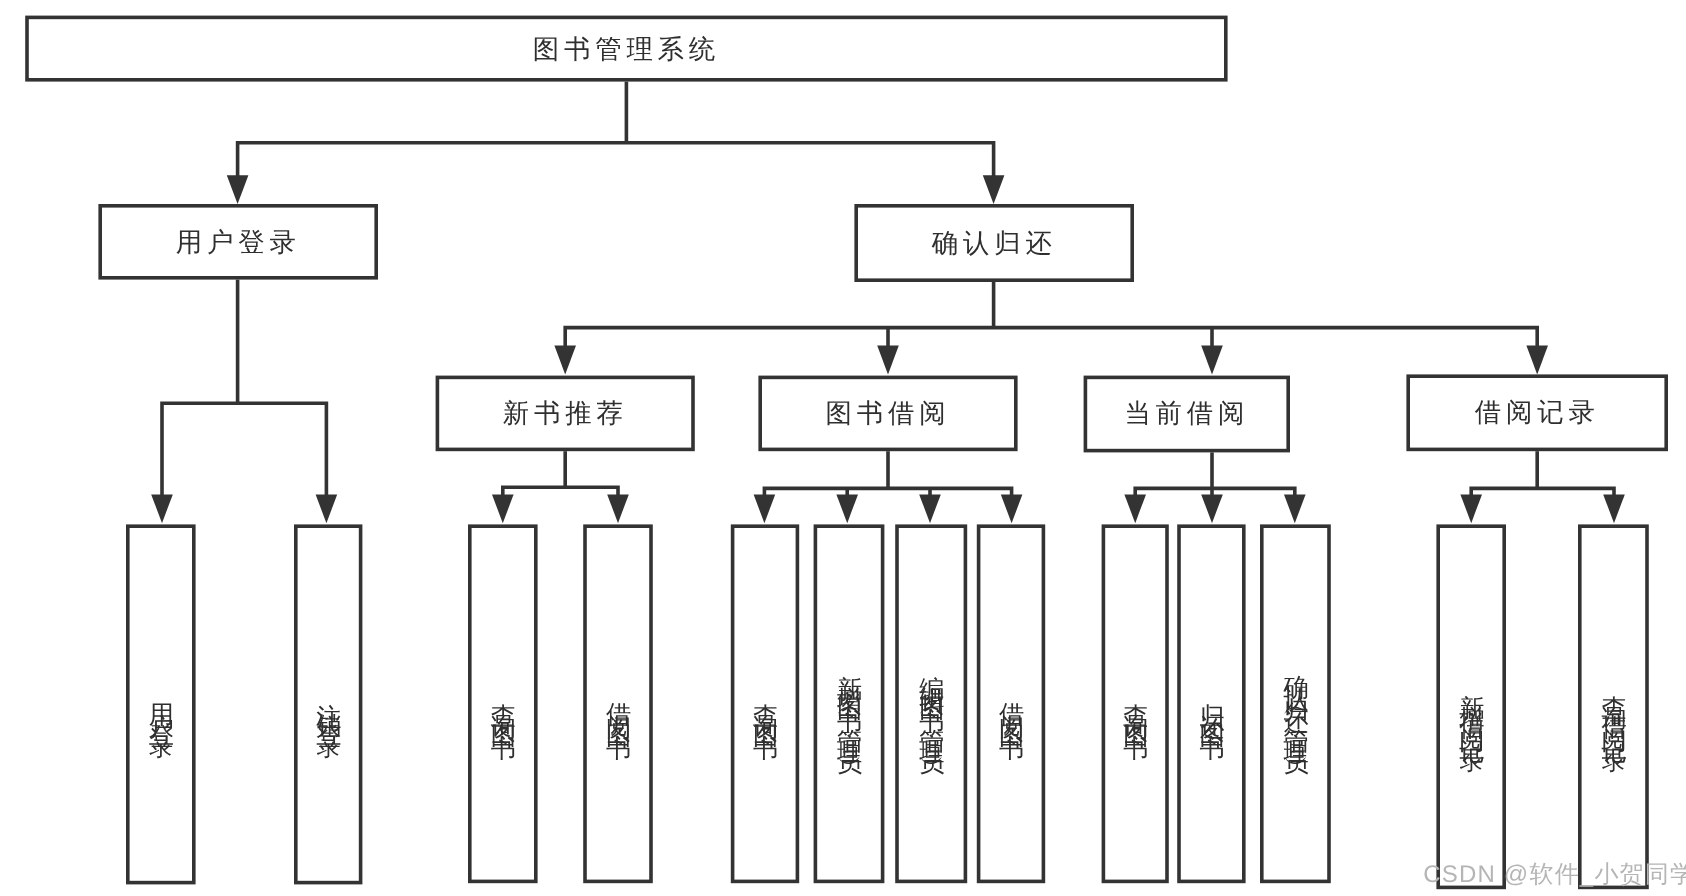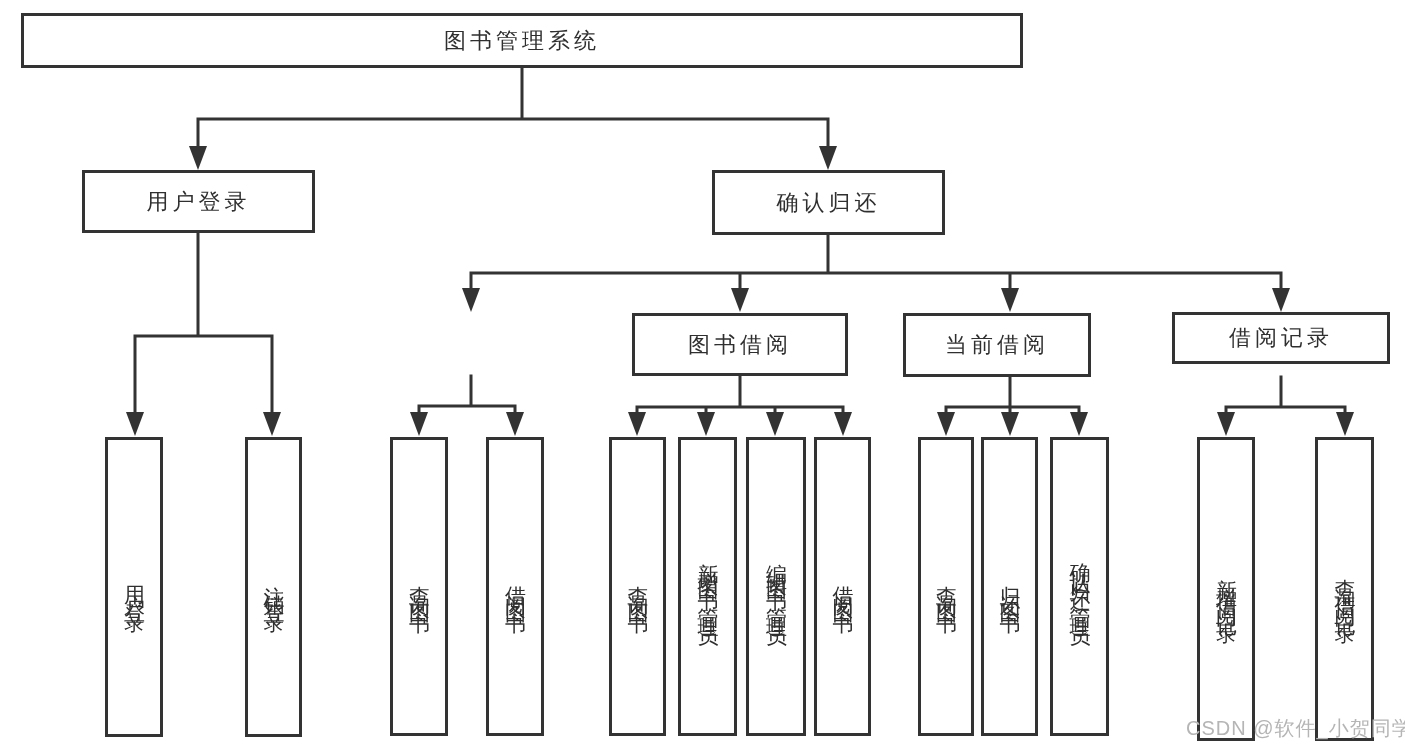--- a/index.html
+++ b/index.html
@@ -29,21 +29,20 @@
   }
   .node {
     position: absolute;
     background: var(--box-fill);
     border: 3px solid var(--box-border);
     display: flex;
     align-items: center;
     justify-content: center;
     color: var(--text);
     z-index: 2;
-    font-family: Liberation Serif, serif;
   }
   .hbox {
     font-size: 22px;
     letter-spacing: 4px;
     white-space: nowrap;
   }
   .vbox {
     writing-mode: vertical-rl;
     text-orientation: mixed;
     font-size: 21px;
@@ -107,23 +106,24 @@
       <polygon points="1217,412 1235,412 1226,436"></polygon>
       <polygon points="1336,412 1354,412 1345,436"></polygon>
     </g>
   </svg>
 
   <div class="node hbox" style="left:21px; top:13px; width:1002px; height:55px;">图书管理系统</div>
 
   <div class="node hbox" style="left:82px; top:170px; width:233px; height:63px;">用户登录</div>
   <div class="node hbox" style="left:712px; top:170px; width:233px; height:65px;">确认归还</div>
 
+  <div class="node hbox" style="left:363px; top:313px; width:216px; height:63px;">新书推荐</div>
   <div class="node hbox" style="left:632px; top:313px; width:216px; height:63px;text-align:right;">图书借阅</div>
-  <div class="node hbox" style="left:903px; top:313px; width:188px; height:64px;">当前借阅</div>
-  <div class="node hbox" style="left:1172px; top:312px; width:218px; height:52px;">借阅记录</div>
+  <div class="node hbox" style="left:903px; top:313px; width:172px; height:64px;">当前借阅</div>
+  <div class="node hbox" style="left:1172px; top:312px; width:218px; height:64px;">借阅记录</div>
 
   <div class="node vbox" style="left:105px; top:437px; width:58px; height:300px;">用户登录</div>
   <div class="node vbox" style="left:245px; top:437px; width:57px; height:300px;">注销登录</div>
 
   <div class="node vbox" style="left:390px; top:437px; width:58px; height:299px;">查询图书</div>
   <div class="node vbox" style="left:486px; top:437px; width:58px; height:299px;">借阅图书</div>
 
   <div class="node vbox" style="left:609px; top:437px; width:57px; height:299px;">查询图书</div>
   <div class="node vbox" style="left:678px; top:437px; width:59px; height:299px;">新增图书（管理员）</div>
   <div class="node vbox" style="left:746px; top:437px; width:60px; height:299px;">编辑图书（管理员）</div>

